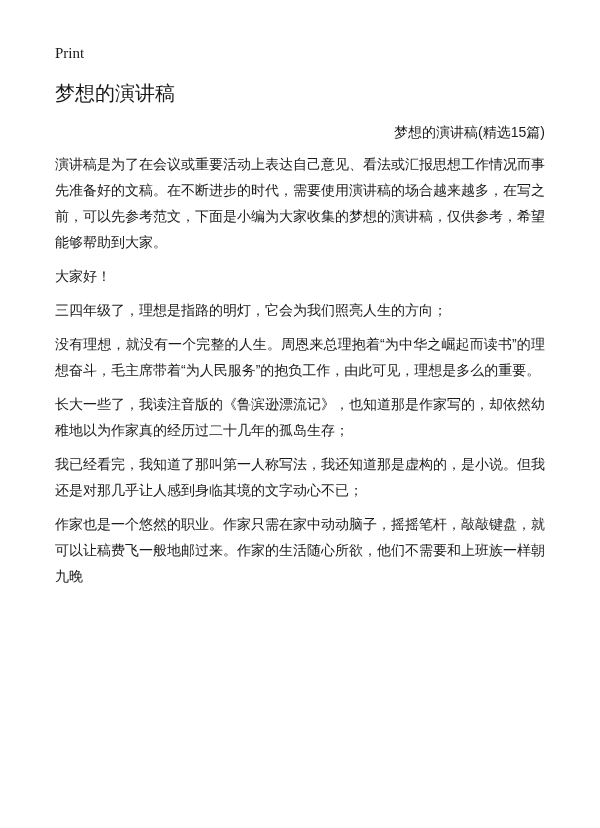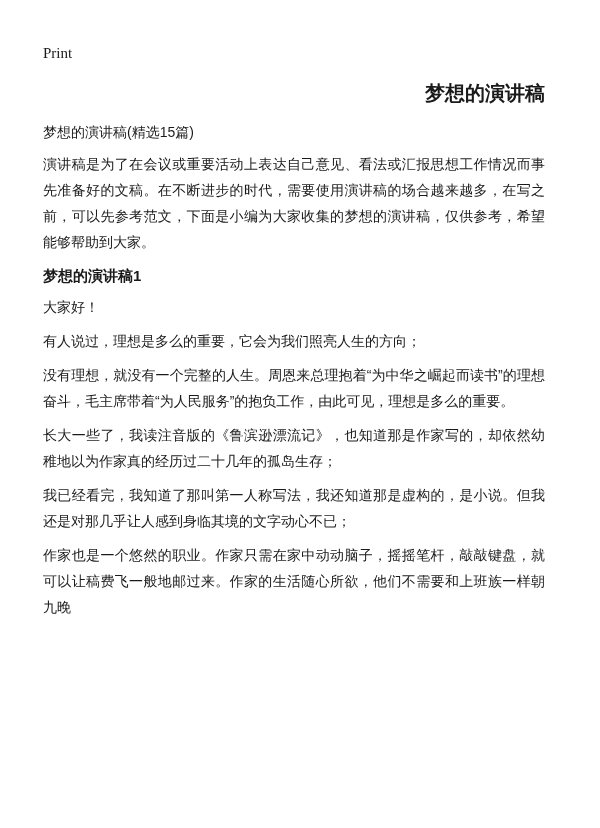--- a/index.html
+++ b/index.html
@@ -9,44 +9,45 @@
   body {
     width: 600px;
     height: 828px;
     background: #ffffff;
     overflow: hidden;
   }
   .page {
     box-sizing: border-box;
     width: 600px;
     height: 828px;
-    padding: 44px 55px 0 43px;
+    padding: 44px 55px 0 55px;
     color: #1a1a1a;
     font-family: "Liberation Sans", sans-serif;
     overflow: hidden;
   }
   .print-label {
     font-family: "Liberation Serif", serif;
     font-size: 15px;
     line-height: 19px;
     color: #1a1a1a;
     display: inline-block;
   }
   .doc-title {
     font-size: 20px;
-    font-weight: bold;
-    text-align: right;
+    font-weight: normal;
+    text-align: left;
     margin: 16px 0 0 0;
     line-height: 28px;
   }
   .doc-subtitle {
     font-size: 14px;
     line-height: 21px;
     margin: 15px 0 0 0;
     font-weight: normal;
+    text-align: right;
   }
   .intro, .para {
     font-size: 14px;
     line-height: 26px;
     margin: 8px 0;
     text-align: justify;
   }
   .section-heading {
     font-size: 15px;
     font-weight: bold;
@@ -60,24 +61,23 @@
 <div class="page">
 
   <span class="print-label">Print</span>
 
   <h1 class="doc-title">梦想的演讲稿</h1>
 
   <p class="doc-subtitle">梦想的演讲稿(精选15篇)</p>
 
   <p class="intro">演讲稿是为了在会议或重要活动上表达自己意见、看法或汇报思想工作情况而事先准备好的文稿。在不断进步的时代，需要使用演讲稿的场合越来越多，在写之前，可以先参考范文，下面是小编为大家收集的梦想的演讲稿，仅供参考，希望能够帮助到大家。</p>
 
-  <h2 class="section-heading">梦想的演讲稿1</h2>
 
   <div>
       <p class="para">大家好！</p>
-      <p class="para">有人说过，理想是多么的重要，它会为我们照亮人生的方向；</p>
+      <p class="para">三四年级了，理想是指路的明灯，它会为我们照亮人生的方向；</p>
       <p class="para">没有理想，就没有一个完整的人生。周恩来总理抱着“为中华之崛起而读书”的理想奋斗，毛主席带着“为人民服务”的抱负工作，由此可见，理想是多么的重要。</p>
       <p class="para">长大一些了，我读注音版的《鲁滨逊漂流记》，也知道那是作家写的，却依然幼稚地以为作家真的经历过二十几年的孤岛生存；</p>
       <p class="para">我已经看完，我知道了那叫第一人称写法，我还知道那是虚构的，是小说。但我还是对那几乎让人感到身临其境的文字动心不已；</p>
       <p class="para">作家也是一个悠然的职业。作家只需在家中动动脑子，摇摇笔杆，敲敲键盘，就可以让稿费飞一般地邮过来。作家的生活随心所欲，他们不需要和上班族一样朝九晚</p>
     </div>
 
 </div>
 
 </body></html>

